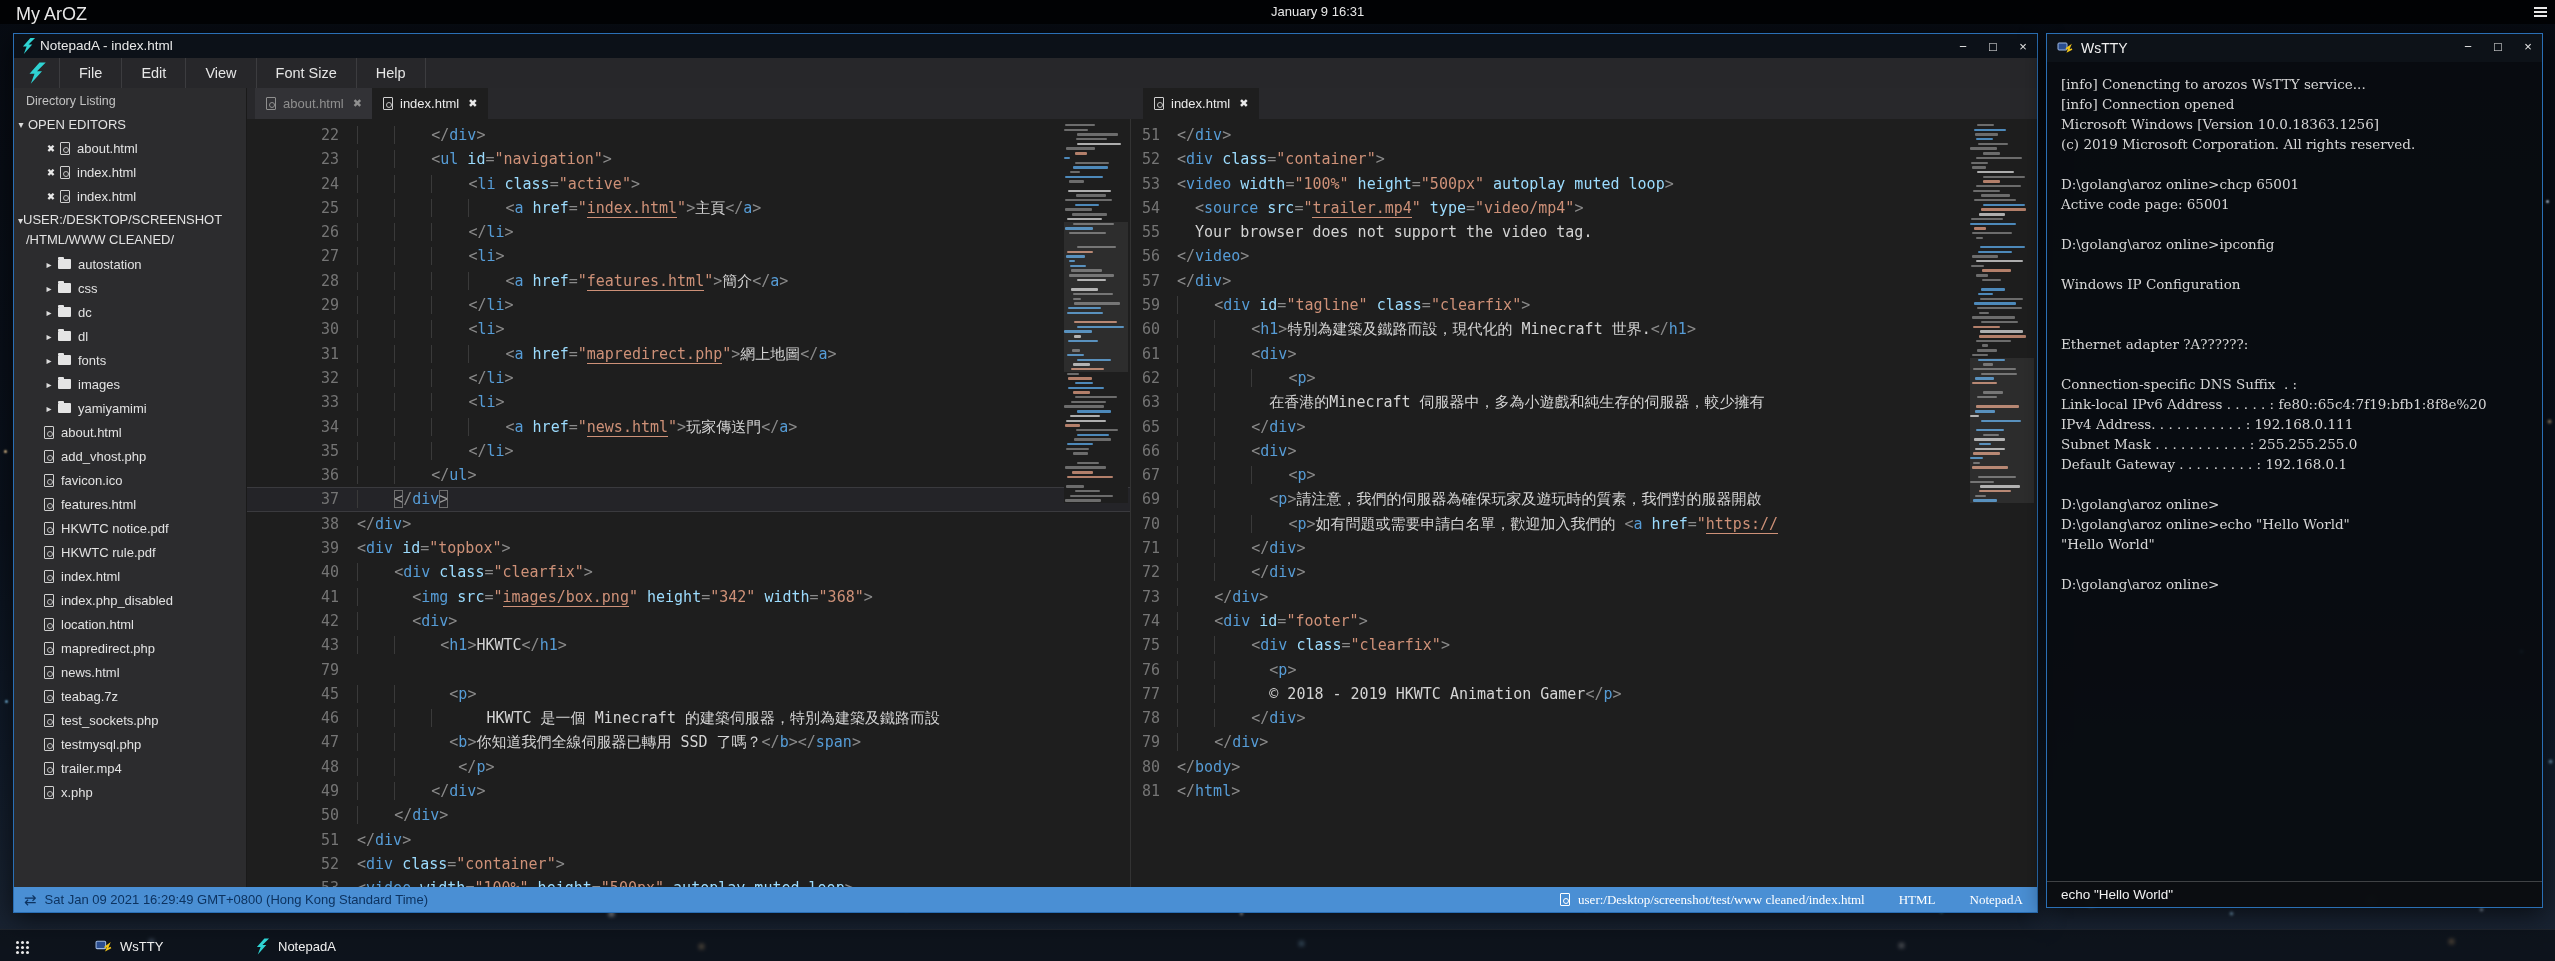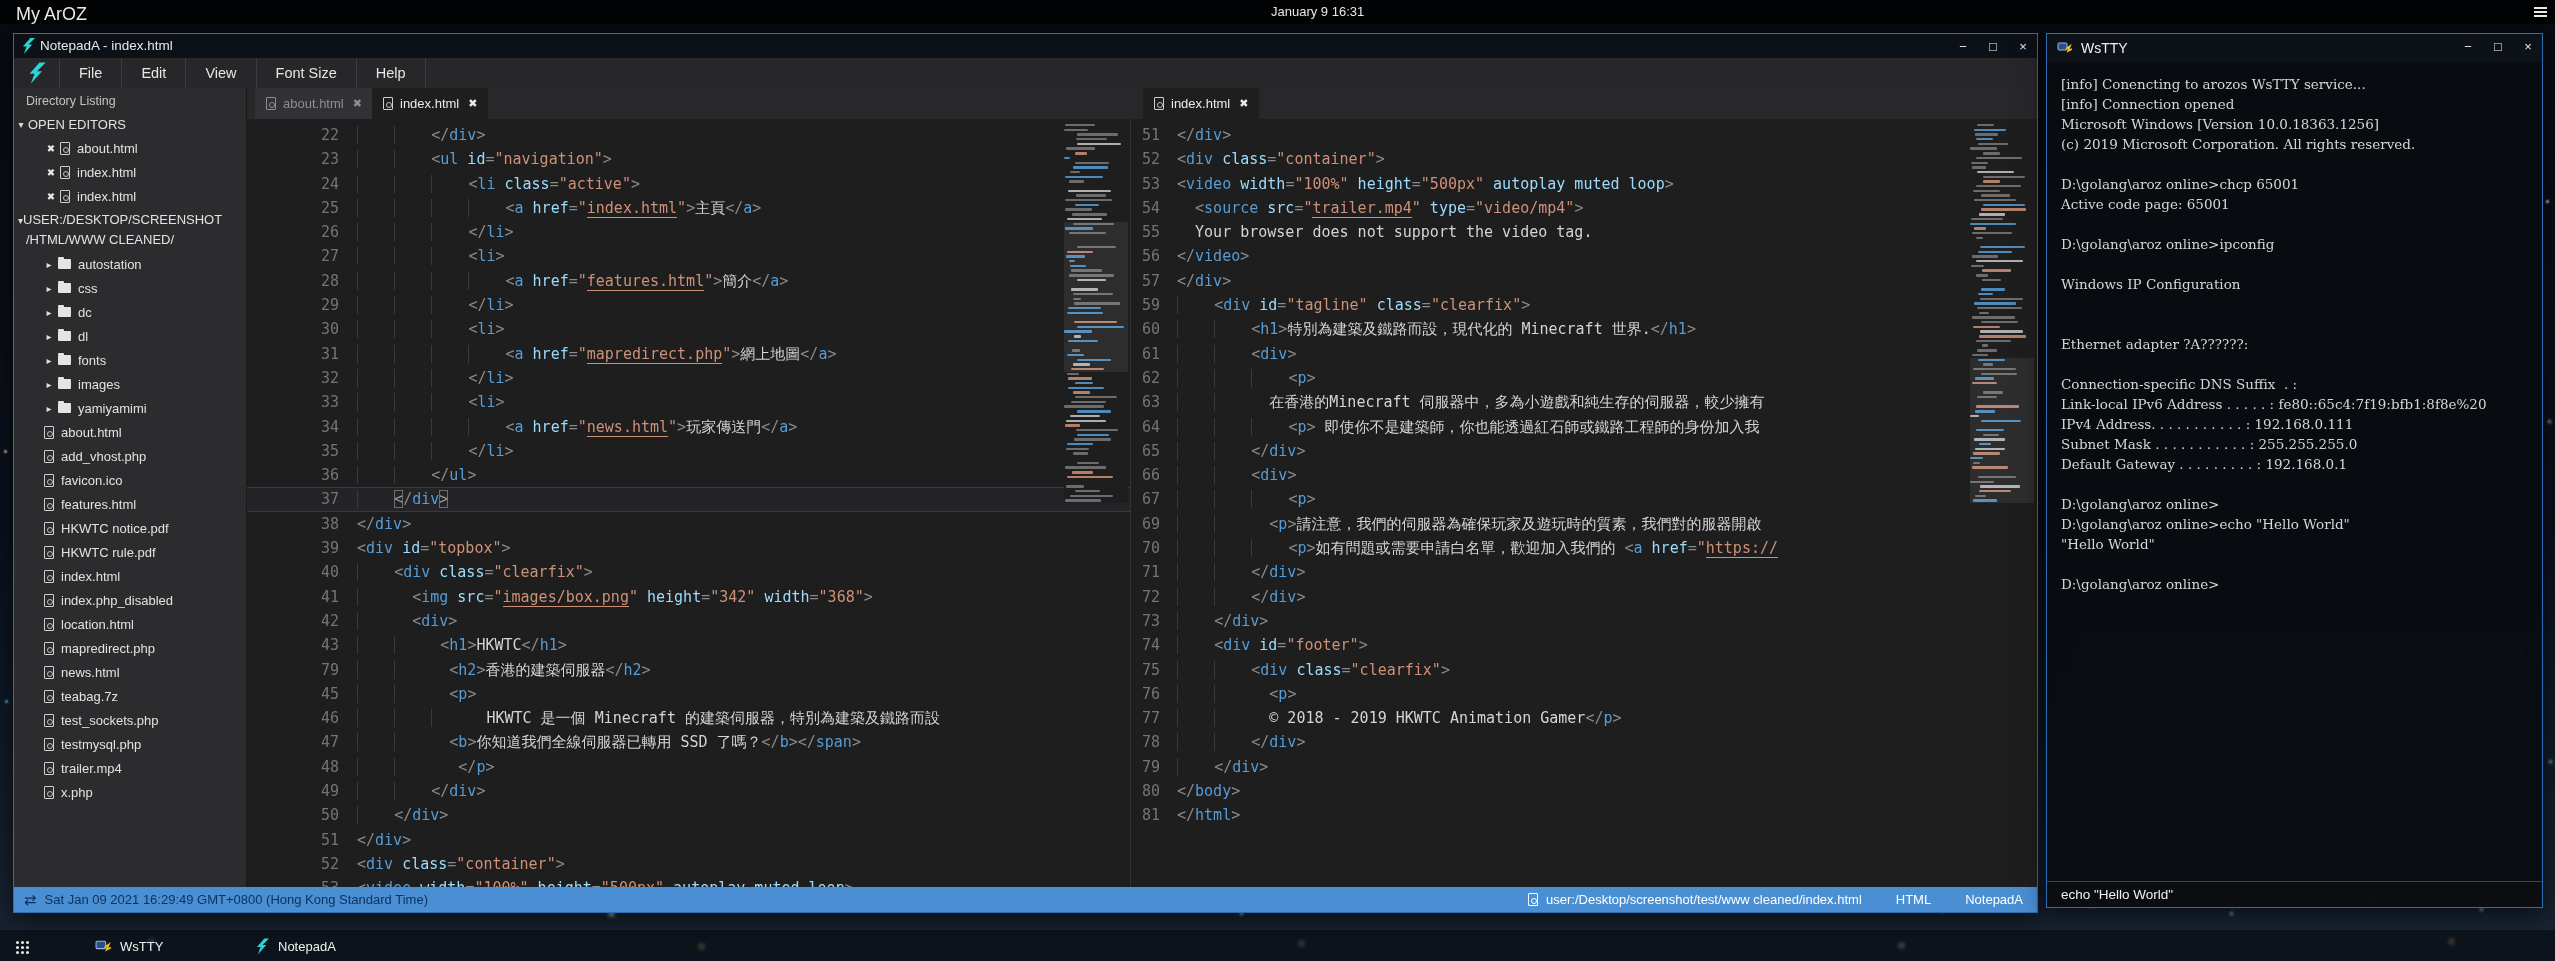--- a/index.html
+++ b/index.html
@@ -90,21 +90,21 @@
   .tk-b { color:#9a9a9a; outline:1px solid #6f6f6f; outline-offset:-1px; }
 
   .minimap { position:absolute; top:35px; right:2px; width:64px; height:380px; background:#1e1e1e; z-index:5; }
   .mm-bar { position:absolute; border-radius:1px; }
   .mm-view { position:absolute; left:0; right:0; background:rgba(255,255,255,.07); }
 
   
   .np-status { position:absolute; left:0; bottom:0; right:0; height:25px; background:#4a8fd4;
      font-size:13px; display:flex; align-items:center; }
   .st-left { color:#0d3360; display:flex; align-items:center; gap:8px; padding-left:10px; flex:1; }
-  .st-right { color:#ffffff; display:flex; align-items:center; gap:34px; padding-right:14px; }
+  .st-right { color:#ffffff; display:flex; align-items:center; gap:34px; padding-right:14px;font-family:Liberation Serif, serif; }
   .st-file { display:flex; align-items:center; gap:8px; }
   .icon-page-w { width:10px; height:13px; border:1px solid #fff; border-radius:1px; position:relative; flex:none; }
   .icon-page-w::after { content:""; position:absolute; left:2px; top:4px; width:4px; height:4px; border:1px solid #fff; border-radius:50%; }
 
   
   #ws { left:2046px; top:33px; width:497px; height:875px; background:rgba(9,12,16,.92); }
   .ws-titlebar { position:absolute; left:0; top:0; right:0; height:28px; background:#0d1218; color:#f0f0f0; font-size:14px; }
   .ws-titlebar .t-label { position:absolute; left:34px; top:6px; }
   .ws-icon { position:absolute; left:10px; top:6px; }
   .ws-body { position:absolute; left:0; top:28px; right:0; bottom:26px; padding:12px 0 0 14px;
@@ -329,21 +329,21 @@
               <div class="code-row"><span class="ln">34</span><span class="code"><span class="ig">    </span><span class="ig">    </span><span class="ig">    </span><span class="ig">    </span><span class="tk-p">&lt;</span><span class="tk-t">a</span><span class="tk-a"> href</span><span class="tk-p">=</span><span class="tk-s">"</span><span class="tk-u">news.html</span><span class="tk-s">"</span><span class="tk-p">&gt;</span><span class="tk-x">玩家傳送門</span><span class="tk-p">&lt;/</span><span class="tk-t">a</span><span class="tk-p">&gt;</span></span></div>
               <div class="code-row"><span class="ln">35</span><span class="code"><span class="ig">    </span><span class="ig">    </span><span class="ig">    </span><span class="tk-p">&lt;/</span><span class="tk-t">li</span><span class="tk-p">&gt;</span></span></div>
               <div class="code-row"><span class="ln">36</span><span class="code"><span class="ig">    </span><span class="ig">    </span><span class="tk-p">&lt;/</span><span class="tk-t">ul</span><span class="tk-p">&gt;</span></span></div>
               <div class="code-row active"><span class="ln">37</span><span class="code"><span class="ig">    </span><span class="tk-b">&lt;</span><span class="tk-p">/</span><span class="tk-t">div</span><span class="tk-b">&gt;</span></span></div>
               <div class="code-row"><span class="ln">38</span><span class="code"><span class="tk-p">&lt;/</span><span class="tk-t">div</span><span class="tk-p">&gt;</span></span></div>
               <div class="code-row"><span class="ln">39</span><span class="code"><span class="tk-p">&lt;</span><span class="tk-t">div</span><span class="tk-a"> id</span><span class="tk-p">=</span><span class="tk-s">"topbox"</span><span class="tk-p">&gt;</span></span></div>
               <div class="code-row"><span class="ln">40</span><span class="code"><span class="ig">    </span><span class="tk-p">&lt;</span><span class="tk-t">div</span><span class="tk-a"> class</span><span class="tk-p">=</span><span class="tk-s">"clearfix"</span><span class="tk-p">&gt;</span></span></div>
               <div class="code-row"><span class="ln">41</span><span class="code"><span class="ig">    </span>  <span class="tk-p">&lt;</span><span class="tk-t">img</span><span class="tk-a"> src</span><span class="tk-p">=</span><span class="tk-s">"</span><span class="tk-u">images/box.png</span><span class="tk-s">"</span><span class="tk-a"> height</span><span class="tk-p">=</span><span class="tk-s">"342"</span><span class="tk-a"> width</span><span class="tk-p">=</span><span class="tk-s">"368"</span><span class="tk-p">&gt;</span></span></div>
               <div class="code-row"><span class="ln">42</span><span class="code"><span class="ig">    </span>  <span class="tk-p">&lt;</span><span class="tk-t">div</span><span class="tk-p">&gt;</span></span></div>
               <div class="code-row"><span class="ln">43</span><span class="code"><span class="ig">    </span><span class="ig">    </span> <span class="tk-p">&lt;</span><span class="tk-t">h1</span><span class="tk-p">&gt;</span><span class="tk-x">HKWTC</span><span class="tk-p">&lt;/</span><span class="tk-t">h1</span><span class="tk-p">&gt;</span></span></div>
-              <div class="code-row"><span class="ln">79</span><span class="code"><span class="ig">    </span><span class="ig">    </span>  <span class="tk-p">&lt;</span><span class="tk-t">h2</span><span class="tk-p">&gt;</span><span class="tk-x">香港的建築伺服器</span><span class="tk-p">&lt;/</span><span class="tk-t">h2</span><span class="tk-p">&gt;</span></span></div>
+              <div class="code-row"><span class="ln">79</span></div>
               <div class="code-row"><span class="ln">45</span><span class="code"><span class="ig">    </span><span class="ig">    </span>  <span class="tk-p">&lt;</span><span class="tk-t">p</span><span class="tk-p">&gt;</span></span></div>
               <div class="code-row"><span class="ln">46</span><span class="code"><span class="ig">    </span><span class="ig">    </span><span class="ig">    </span>  <span class="tk-x">HKWTC 是一個 Minecraft 的建築伺服器，特別為建築及鐵路而設</span></span></div>
               <div class="code-row"><span class="ln">47</span><span class="code"><span class="ig">    </span><span class="ig">    </span>  <span class="tk-p">&lt;</span><span class="tk-t">b</span><span class="tk-p">&gt;</span><span class="tk-x">你知道我們全線伺服器已轉用 SSD 了嗎？</span><span class="tk-p">&lt;/</span><span class="tk-t">b</span><span class="tk-p">&gt;</span><span class="tk-p">&lt;/</span><span class="tk-t">span</span><span class="tk-p">&gt;</span></span></div>
               <div class="code-row"><span class="ln">48</span><span class="code"><span class="ig">    </span><span class="ig">    </span>   <span class="tk-p">&lt;/</span><span class="tk-t">p</span><span class="tk-p">&gt;</span></span></div>
               <div class="code-row"><span class="ln">49</span><span class="code"><span class="ig">    </span><span class="ig">    </span><span class="tk-p">&lt;/</span><span class="tk-t">div</span><span class="tk-p">&gt;</span></span></div>
               <div class="code-row"><span class="ln">50</span><span class="code"><span class="ig">    </span><span class="tk-p">&lt;/</span><span class="tk-t">div</span><span class="tk-p">&gt;</span></span></div>
               <div class="code-row"><span class="ln">51</span><span class="code"><span class="tk-p">&lt;/</span><span class="tk-t">div</span><span class="tk-p">&gt;</span></span></div>
               <div class="code-row"><span class="ln">52</span><span class="code"><span class="tk-p">&lt;</span><span class="tk-t">div</span><span class="tk-a"> class</span><span class="tk-p">=</span><span class="tk-s">"container"</span><span class="tk-p">&gt;</span></span></div>
               <div class="code-row"><span class="ln">53</span><span class="code"><span class="tk-p">&lt;</span><span class="tk-t">video</span><span class="tk-a"> width</span><span class="tk-p">=</span><span class="tk-s">"100%"</span><span class="tk-a"> height</span><span class="tk-p">=</span><span class="tk-s">"500px"</span><span class="tk-a"> autoplay</span><span class="tk-a"> muted</span><span class="tk-a"> loop</span><span class="tk-p">&gt;</span></span></div>
             </div>
@@ -355,21 +355,20 @@
               <div class="code-row"><span class="ln">53</span><span class="code"><span class="tk-p">&lt;</span><span class="tk-t">video</span><span class="tk-a"> width</span><span class="tk-p">=</span><span class="tk-s">"100%"</span><span class="tk-a"> height</span><span class="tk-p">=</span><span class="tk-s">"500px"</span><span class="tk-a"> autoplay</span><span class="tk-a"> muted</span><span class="tk-a"> loop</span><span class="tk-p">&gt;</span></span></div>
               <div class="code-row"><span class="ln">54</span><span class="code">  <span class="tk-p">&lt;</span><span class="tk-t">source</span><span class="tk-a"> src</span><span class="tk-p">=</span><span class="tk-s">"</span><span class="tk-u">trailer.mp4</span><span class="tk-s">"</span><span class="tk-a"> type</span><span class="tk-p">=</span><span class="tk-s">"video/mp4"</span><span class="tk-p">&gt;</span></span></div>
               <div class="code-row"><span class="ln">55</span><span class="code">  <span class="tk-x">Your browser does not support the video tag.</span></span></div>
               <div class="code-row"><span class="ln">56</span><span class="code"><span class="tk-p">&lt;/</span><span class="tk-t">video</span><span class="tk-p">&gt;</span></span></div>
               <div class="code-row"><span class="ln">57</span><span class="code"><span class="tk-p">&lt;/</span><span class="tk-t">div</span><span class="tk-p">&gt;</span></span></div>
               <div class="code-row"><span class="ln">59</span><span class="code"><span class="ig">    </span><span class="tk-p">&lt;</span><span class="tk-t">div</span><span class="tk-a"> id</span><span class="tk-p">=</span><span class="tk-s">"tagline"</span><span class="tk-a"> class</span><span class="tk-p">=</span><span class="tk-s">"clearfix"</span><span class="tk-p">&gt;</span></span></div>
               <div class="code-row"><span class="ln">60</span><span class="code"><span class="ig">    </span><span class="ig">    </span><span class="tk-p">&lt;</span><span class="tk-t">h1</span><span class="tk-p">&gt;</span><span class="tk-x">特別為建築及鐵路而設，現代化的 Minecraft 世界.</span><span class="tk-p">&lt;/</span><span class="tk-t">h1</span><span class="tk-p">&gt;</span></span></div>
               <div class="code-row"><span class="ln">61</span><span class="code"><span class="ig">    </span><span class="ig">    </span><span class="tk-p">&lt;</span><span class="tk-t">div</span><span class="tk-p">&gt;</span></span></div>
               <div class="code-row"><span class="ln">62</span><span class="code"><span class="ig">    </span><span class="ig">    </span><span class="ig">    </span><span class="tk-p">&lt;</span><span class="tk-t">p</span><span class="tk-p">&gt;</span></span></div>
               <div class="code-row"><span class="ln">63</span><span class="code"><span class="ig">    </span><span class="ig">    </span>  <span class="tk-x">在香港的Minecraft 伺服器中，多為小遊戲和純生存的伺服器，較少擁有</span></span></div>
-              <div class="code-row"><span class="ln">64</span><span class="code"><span class="ig">    </span><span class="ig">    </span><span class="ig">    </span><span class="tk-p">&lt;</span><span class="tk-t">p</span><span class="tk-p">&gt;</span><span class="tk-x"> 即使你不是建築師，你也能透過紅石師或鐵路工程師的身份加入我</span></span></div>
               <div class="code-row"><span class="ln">65</span><span class="code"><span class="ig">    </span><span class="ig">    </span><span class="tk-p">&lt;/</span><span class="tk-t">div</span><span class="tk-p">&gt;</span></span></div>
               <div class="code-row"><span class="ln">66</span><span class="code"><span class="ig">    </span><span class="ig">    </span><span class="tk-p">&lt;</span><span class="tk-t">div</span><span class="tk-p">&gt;</span></span></div>
               <div class="code-row"><span class="ln">67</span><span class="code"><span class="ig">    </span><span class="ig">    </span><span class="ig">    </span><span class="tk-p">&lt;</span><span class="tk-t">p</span><span class="tk-p">&gt;</span></span></div>
               <div class="code-row"><span class="ln">69</span><span class="code"><span class="ig">    </span><span class="ig">    </span>  <span class="tk-p">&lt;</span><span class="tk-t">p</span><span class="tk-p">&gt;</span><span class="tk-x">請注意，我們的伺服器為確保玩家及遊玩時的質素，我們對的服器開啟</span></span></div>
               <div class="code-row"><span class="ln">70</span><span class="code"><span class="ig">    </span><span class="ig">    </span><span class="ig">    </span><span class="tk-p">&lt;</span><span class="tk-t">p</span><span class="tk-p">&gt;</span><span class="tk-x">如有問題或需要申請白名單，歡迎加入我們的 </span><span class="tk-p">&lt;</span><span class="tk-t">a</span><span class="tk-a"> href</span><span class="tk-p">=</span><span class="tk-s">"</span><span class="tk-u">https://</span></span></div>
               <div class="code-row"><span class="ln">71</span><span class="code"><span class="ig">    </span><span class="ig">    </span><span class="tk-p">&lt;/</span><span class="tk-t">div</span><span class="tk-p">&gt;</span></span></div>
               <div class="code-row"><span class="ln">72</span><span class="code"><span class="ig">    </span><span class="ig">    </span><span class="tk-p">&lt;/</span><span class="tk-t">div</span><span class="tk-p">&gt;</span></span></div>
               <div class="code-row"><span class="ln">73</span><span class="code"><span class="ig">    </span><span class="tk-p">&lt;/</span><span class="tk-t">div</span><span class="tk-p">&gt;</span></span></div>
               <div class="code-row"><span class="ln">74</span><span class="code"><span class="ig">    </span><span class="tk-p">&lt;</span><span class="tk-t">div</span><span class="tk-a"> id</span><span class="tk-p">=</span><span class="tk-s">"footer"</span><span class="tk-p">&gt;</span></span></div>
               <div class="code-row"><span class="ln">75</span><span class="code"><span class="ig">    </span><span class="ig">    </span><span class="tk-p">&lt;</span><span class="tk-t">div</span><span class="tk-a"> class</span><span class="tk-p">=</span><span class="tk-s">"clearfix"</span><span class="tk-p">&gt;</span></span></div>

